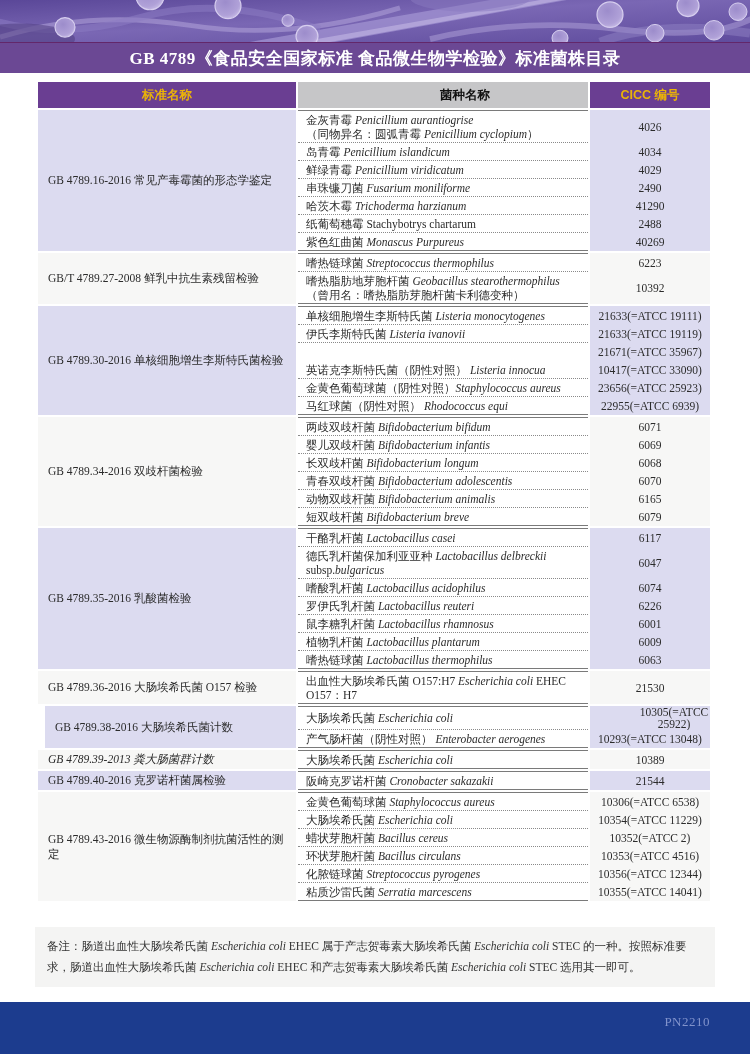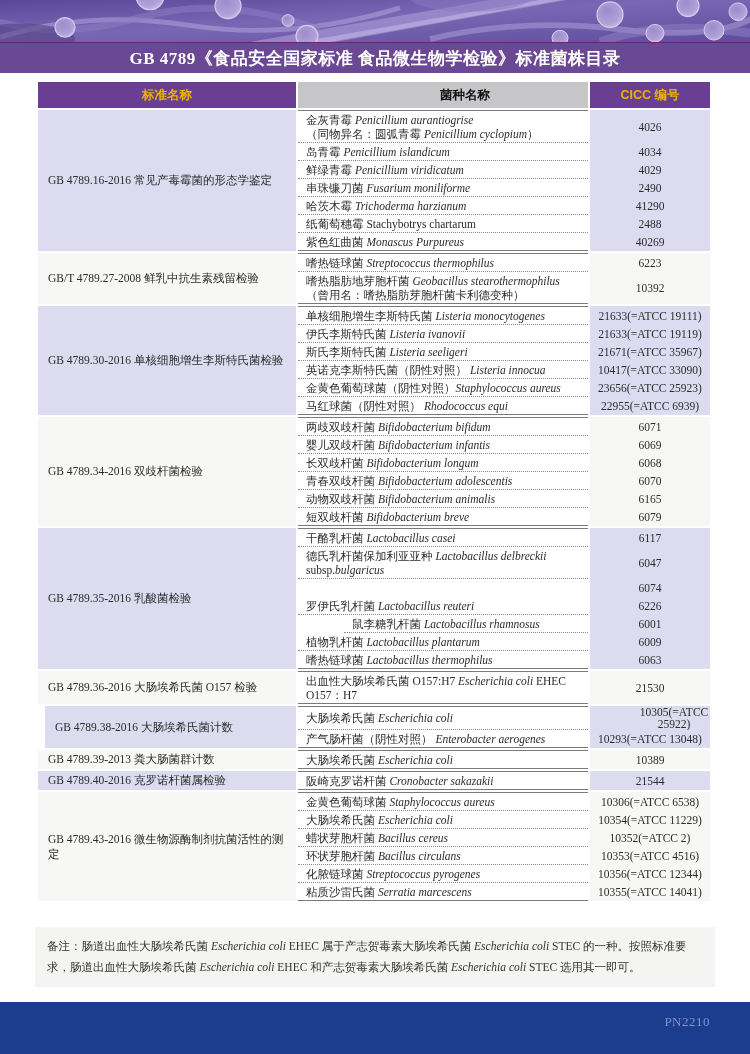--- a/index.html
+++ b/index.html
@@ -170,23 +170,20 @@
         <div class="group shade-a">
           <div class="cell std-cell" style="grid-row: 1 / span 6;">GB 4789.30-2016  单核细胞增生李斯特氏菌检验</div>
           <div class="cell strain-cell dotted top-solid" style="grid-row: 1;">
             <div class="line"><span>单核细胞增生李斯特氏菌  </span><span class="it">Listeria monocytogenes</span></div>
           </div>
           <div class="cell cicc-cell" style="grid-row: 1;">21633(=ATCC 19111)</div>
           <div class="cell strain-cell dotted" style="grid-row: 2; justify-content: center;">
             <div class="line"><span>伊氏李斯特氏菌 </span><span class="it">Listeria ivanovii</span></div>
           </div>
           <div class="cell cicc-cell" style="grid-row: 2;">21633(=ATCC 19119)</div>
-          <div class="cell strain-cell dotted" style="grid-row: 3;">
-            <div class="line"><span>斯氏李斯特氏菌 </span><span class="it">Listeria seeligeri</span></div>
-          </div>
           <div class="cell cicc-cell" style="grid-row: 3;">21671(=ATCC 35967)</div>
           <div class="cell strain-cell dotted" style="grid-row: 4;">
             <div class="line"><span>英诺克李斯特氏菌（阴性对照）  </span><span class="it">Listeria innocua</span></div>
           </div>
           <div class="cell cicc-cell" style="grid-row: 4;">10417(=ATCC 33090)</div>
           <div class="cell strain-cell dotted" style="grid-row: 5;">
             <div class="line"><span>金黄色葡萄球菌（阴性对照）</span><span class="it">Staphylococcus aureus</span></div>
           </div>
           <div class="cell cicc-cell" style="grid-row: 5;">23656(=ATCC 25923)</div>
           <div class="cell strain-cell bottom-solid" style="grid-row: 6;">
@@ -225,26 +222,29 @@
           <div class="cell std-cell" style="grid-row: 1 / span 7;">GB 4789.35-2016  乳酸菌检验</div>
           <div class="cell strain-cell dotted top-solid" style="grid-row: 1;">
             <div class="line"><span>干酪乳杆菌 </span><span class="it">Lactobacillus casei</span></div>
           </div>
           <div class="cell cicc-cell" style="grid-row: 1;">6117</div>
           <div class="cell strain-cell dotted" style="grid-row: 2;">
             <div class="line"><span>德氏乳杆菌保加利亚亚种 </span><span class="it">Lactobacillus delbreckii</span></div>
             <div class="line"><span>subsp.</span><span class="it">bulgaricus</span></div>
           </div>
           <div class="cell cicc-cell" style="grid-row: 2;">6047</div>
+          <div class="cell strain-cell dotted" style="grid-row: 3;">
+            <div class="line"><span>嗜酸乳杆菌 </span><span class="it">Lactobacillus acidophilus</span></div>
+          </div>
           <div class="cell cicc-cell" style="grid-row: 3;">6074</div>
           <div class="cell strain-cell dotted" style="grid-row: 4;">
             <div class="line"><span>罗伊氏乳杆菌 </span><span class="it">Lactobacillus reuteri</span></div>
           </div>
           <div class="cell cicc-cell" style="grid-row: 4;">6226</div>
-          <div class="cell strain-cell dotted" style="grid-row: 5; margin-left: 46px;">
+          <div class="cell strain-cell dotted" style="grid-row: 5;">
             <div class="line"><span>鼠李糖乳杆菌 </span><span class="it">Lactobacillus rhamnosus</span></div>
           </div>
           <div class="cell cicc-cell" style="grid-row: 5;">6001</div>
           <div class="cell strain-cell dotted" style="grid-row: 6;">
             <div class="line"><span>植物乳杆菌 </span><span class="it">Lactobacillus plantarum</span></div>
           </div>
           <div class="cell cicc-cell" style="grid-row: 6;">6009</div>
           <div class="cell strain-cell bottom-solid" style="grid-row: 7;">
             <div class="line"><span>嗜热链球菌 </span><span class="it">Lactobacillus thermophilus</span></div>
           </div>
@@ -262,21 +262,21 @@
           <div class="cell strain-cell dotted top-solid" style="grid-row: 1;">
             <div class="line"><span>大肠埃希氏菌  </span><span class="it">Escherichia coli</span></div>
           </div>
           <div class="cell cicc-cell" style="grid-row: 1; padding-left: 48px;">10305(=ATCC 25922)</div>
           <div class="cell strain-cell bottom-solid" style="grid-row: 2;">
             <div class="line"><span>产气肠杆菌（阴性对照）  </span><span class="it">Enterobacter aerogenes</span></div>
           </div>
           <div class="cell cicc-cell" style="grid-row: 2;">10293(=ATCC 13048)</div>
         </div>
         <div class="group shade-b">
-          <div class="cell std-cell" style="grid-row: 1 / span 1;">GB 4789.39-2013  粪大肠菌群计数</div>
+          <div class="cell std-cell" style="grid-row: 1 / span 1; font-style: italic;">GB 4789.39-2013  粪大肠菌群计数</div>
           <div class="cell strain-cell bottom-solid top-solid" style="grid-row: 1;">
             <div class="line"><span>大肠埃希氏菌  </span><span class="it">Escherichia coli</span></div>
           </div>
           <div class="cell cicc-cell" style="grid-row: 1;">10389</div>
         </div>
         <div class="group shade-a">
           <div class="cell std-cell" style="grid-row: 1 / span 1;">GB 4789.40-2016  克罗诺杆菌属检验</div>
           <div class="cell strain-cell bottom-solid top-solid" style="grid-row: 1;">
             <div class="line"><span>阪崎克罗诺杆菌 </span><span class="it">Cronobacter sakazakii</span></div>
           </div>

